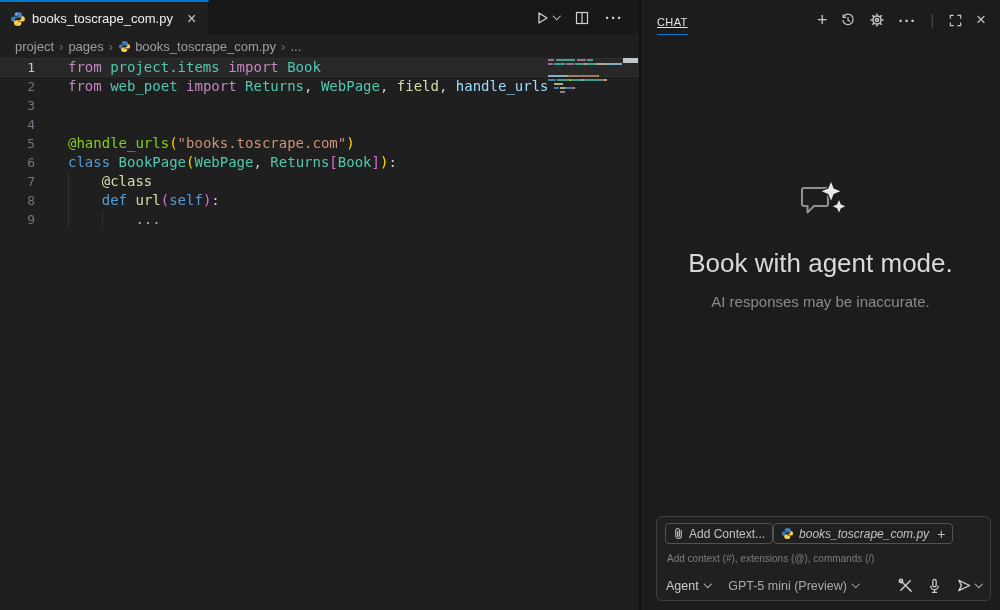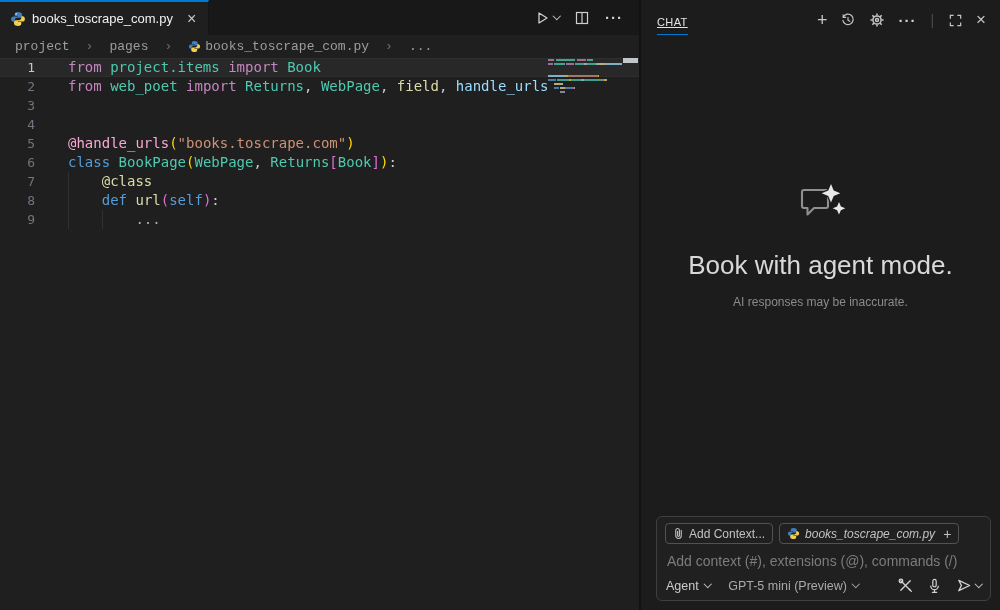--- a/index.html
+++ b/index.html
@@ -11,22 +11,22 @@
   .editor-pane { width:639px; height:610px; background:#1f1f1f; display:flex; flex-direction:column; }
   .tabbar { height:35px; background:#181818; display:flex; align-items:stretch; flex:none; }
   .tab { display:flex; align-items:center; gap:6px; padding:0 10px 0 10px; background:#1f1f1f;
     border-top:2px solid #0078d4; border-right:1px solid #151515; cursor:pointer; }
   .tab-label { color:#eef0f2; font-size:13px; white-space:nowrap; }
   .tab-close { color:#c7c7c7; font-size:16px; line-height:14px; margin-left:6px; padding:0 2px; border-radius:3px; }
   .tab-actions { margin-left:auto; display:flex; align-items:center; gap:15px; padding-right:16px; color:#cfcfcf; }
   .icon-btn { display:flex; align-items:center; color:#cfcfcf; cursor:pointer; }
   .more-dots { font-size:15px; letter-spacing:1px; color:#cfcfcf; font-weight:bold; }
 
-  .breadcrumb { height:22px; background:#1f1f1f; display:flex; align-items:center; gap:16px;
-    padding-left:15px; font-size:13px; color:#9d9d9d; flex:none;font-family:Liberation Mono, monospace; }
+  .breadcrumb { height:22px; background:#1f1f1f; display:flex; align-items:center; gap:5px;
+    padding-left:15px; font-size:13px; color:#9d9d9d; flex:none; }
   .crumb { cursor:pointer; display:flex; align-items:center; gap:4px; }
   .crumb-sep { color:#6f6f6f; font-size:13px; }
 
   .code-area { position:relative; flex:1; background:#1f1f1f; padding-top:1px;
     font-family:"DejaVu Sans Mono", monospace; font-size:14px; overflow:hidden; }
   .code-row { display:flex; height:19px; line-height:19px; position:relative; }
   .code-row.current { background:rgba(255,255,255,0.045); box-shadow: inset 0 1px 0 #2e2e2e, inset 0 -1px 0 #2e2e2e; }
   .gutter { width:52px; flex:none; text-align:right; padding-right:17px; color:#6e7681; font-size:13px; user-select:none; }
   .code-row.current .gutter { color:#c6c6c6; }
   .line-content { position:relative; white-space:pre; padding-left:16px; }
@@ -48,30 +48,30 @@
     border-bottom:1px solid #0078d4; cursor:pointer;text-decoration:underline; }
   .chat-header-actions { margin-left:auto; display:flex; align-items:center; gap:13px; color:#c5c5c5; }
   .vsep { color:#4a4a4a; font-size:14px; margin:0 1px; }
   .plus-glyph { font-size:18px; font-weight:300; line-height:16px; color:#c5c5c5; }
   .close-glyph { font-size:17px; line-height:16px; color:#c5c5c5; }
 
   .watermark { flex:1; display:flex; flex-direction:column; align-items:center; justify-content:center;
     padding-bottom:160px; text-align:center; }
   .wm-icon { margin-bottom:22px; }
   .wm-title { font-size:26px; color:#d9d9d9; font-weight:400; margin-bottom:14px; }
-  .wm-sub { font-size:12px; color:#8b8b8b; }
+  .wm-sub { font-size:15px; color:#8b8b8b; }
 
   .chat-input { position:absolute; left:15px; right:9px; bottom:9px; height:85px;
     background:#202020; border:1px solid #3f3f3f; border-radius:6px; padding:6px 8px; }
-  .chips-row { display:flex; align-items:center; gap:6px; }
+  .chips-row { display:flex; align-items:center; }
   .chip { display:flex; align-items:center; gap:5px; border:1px solid #525252; border-radius:4px;
     padding:2px 7px; font-size:12px; color:#c2c2c2; height:21px; cursor:pointer; background:transparent; }
   .chip .fname { font-style:italic; }
   .chip-plus { font-size:14px; color:#c2c2c2; margin-left:3px; }
-  .input-placeholder { margin:9px 2px 0; font-size:14px; color:#7c7c7c; cursor:text; }
+  .input-placeholder { margin:9px 2px 0; font-size:10px; color:#7c7c7c; cursor:text; }
   .input-bottom { position:absolute; left:9px; right:9px; bottom:6px; display:flex; align-items:center; }
   .picker { display:flex; align-items:center; gap:6px; font-size:12.5px; color:#cccccc; cursor:pointer; margin-right:18px; }
   .picker.model { color:#a9a9a9; }
   .input-icons { margin-left:auto; display:flex; align-items:center; gap:13px; color:#d2d2d2; }
 
   .chev { display:inline-block; width:5.5px; height:5.5px; border-right:1.4px solid currentColor;
     border-bottom:1.4px solid currentColor; transform:rotate(45deg); margin-top:-3px; }
   svg { display:block; }
 </style>
 </head>
@@ -138,21 +138,21 @@
           <div class="code-row">
             <div class="gutter">3</div>
             <div class="line-content"></div>
           </div>
           <div class="code-row">
             <div class="gutter">4</div>
             <div class="line-content"></div>
           </div>
           <div class="code-row">
             <div class="gutter">5</div>
-            <div class="line-content"><span style="color: #f9a8d4; text-align: right;">@handle_urls</span><span style="color: rgb(255, 215, 0);">(</span><span style="color: rgb(206, 145, 120);">"books.toscrape.com"</span><span style="color: rgb(255, 215, 0);">)</span></div>
+            <div class="line-content"><span style="color: #84cc16; text-align: right;">@handle_urls</span><span style="color: rgb(255, 215, 0);">(</span><span style="color: rgb(206, 145, 120);">"books.toscrape.com"</span><span style="color: rgb(255, 215, 0);">)</span></div>
           </div>
           <div class="code-row">
             <div class="gutter">6</div>
             <div class="line-content"><span style="color: rgb(86, 156, 214);">class</span><span style="color: transparent;"> </span><span style="color: rgb(78, 201, 176);">BookPage</span><span style="color: rgb(255, 215, 0);">(</span><span style="color: rgb(78, 201, 176);">WebPage</span><span style="color: rgb(204, 204, 204);">, </span><span style="color: rgb(78, 201, 176);">Returns</span><span style="color: rgb(218, 112, 214);">[</span><span style="color: rgb(78, 201, 176);">Book</span><span style="color: rgb(218, 112, 214);">]</span><span style="color: rgb(255, 215, 0);">)</span><span style="color: rgb(204, 204, 204);">:</span></div>
           </div>
           <div class="code-row">
             <div class="gutter">7</div>
             <div class="line-content"><span class="guide" style="left: 16px;"></span><span style="color: transparent;">    </span><span style="color: rgb(220, 220, 170);">@class</span></div>
           </div>
           <div class="code-row">

